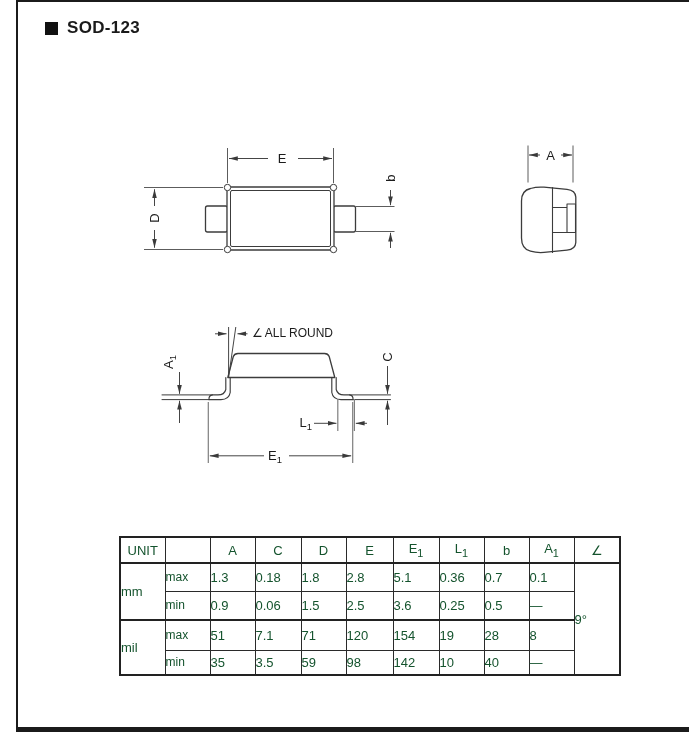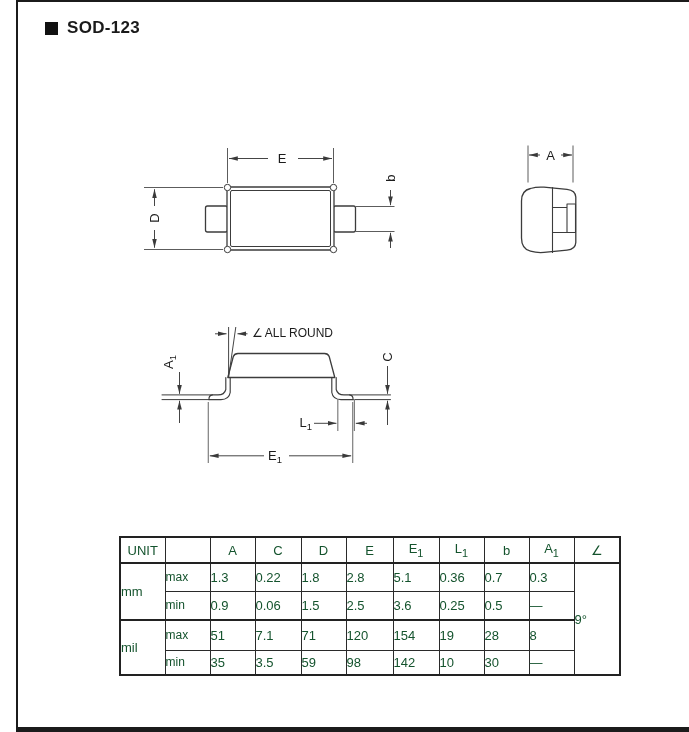--- a/index.html
+++ b/index.html
@@ -165,27 +165,27 @@
       <th><span>E</span><sub>1</sub></th>
       <th><span>L</span><sub>1</sub></th>
       <th><span>b</span></th>
       <th><span>A</span><sub>1</sub></th>
       <th class="dejavu"><span>∠</span></th>
     </tr>
     <tr class="r1">
       <td rowspan="2" class="sep">mm</td>
       <td class="bound">max</td>
       <td>1.3</td>
-      <td>0.22</td>
+      <td>0.18</td>
       <td>1.8</td>
       <td>2.8</td>
       <td>5.1</td>
       <td>0.36</td>
       <td>0.7</td>
-      <td>0.3</td>
+      <td>0.1</td>
       <td rowspan="4">9°</td>
     </tr>
     <tr class="r2">
       <td class="bound sep">min</td>
       <td class="sep">0.9</td>
       <td class="sep">0.06</td>
       <td class="sep">1.5</td>
       <td class="sep">2.5</td>
       <td class="sep">3.6</td>
       <td class="sep">0.25</td>
@@ -205,19 +205,19 @@
       <td>8</td>
     </tr>
     <tr class="r4">
       <td class="bound">min</td>
       <td>35</td>
       <td>3.5</td>
       <td>59</td>
       <td>98</td>
       <td>142</td>
       <td>10</td>
-      <td>30</td>
+      <td>40</td>
       <td>—</td>
     </tr>
   </tbody>
     </table>
 
 </div>
 
 </body></html>

